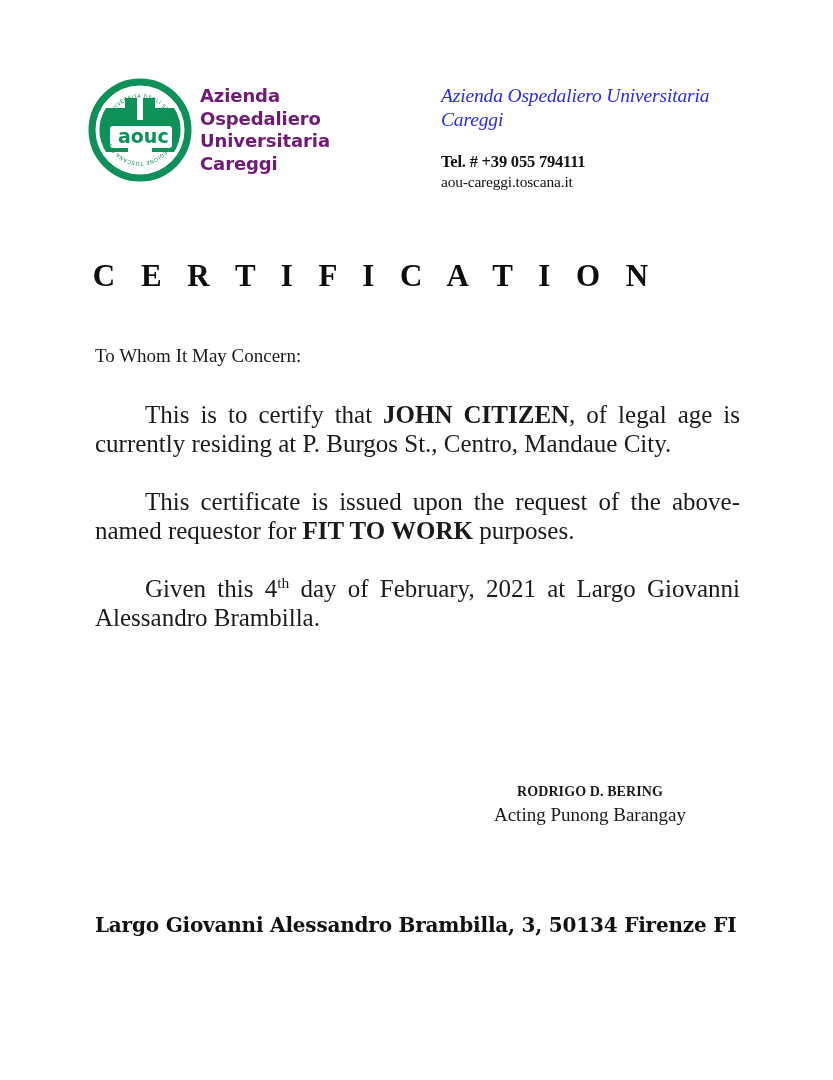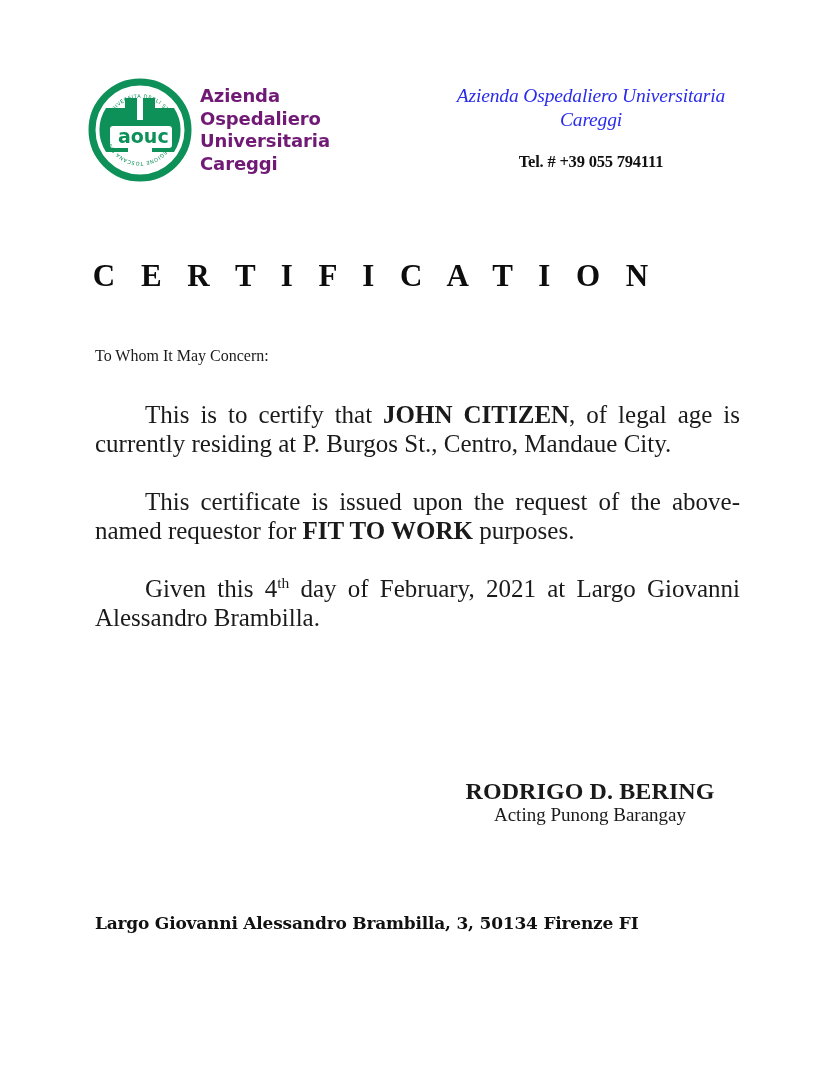--- a/index.html
+++ b/index.html
@@ -56,21 +56,21 @@
     line-height: 22.5px;
     letter-spacing: -0.1px;
   }
   .logo-words div { white-space: nowrap; }
 
   .header-right {
     position: absolute;
     right: 92px;
     top: 6px;
     width: 300px;
-    text-align: center;
+    text-align: left;
   }
   .org-italic {
     color: #2b2bec;
     font-family: "Liberation Serif", "DejaVu Serif", serif;
     font-style: italic;
     font-size: 19.5px;
     line-height: 24px;
     letter-spacing: -0.15px;
   }
   .tel-line {
@@ -105,21 +105,21 @@
 
   
   .body-area {
     position: absolute;
     top: 341px;
     left: 95px;
     width: 645px;
   }
 
   .salutation {
-    font-size: 16px;
+    font-size: 19px;
     line-height: 29px;
     margin: 0 0 30px 0;
   }
 
   p.para {
     margin: 0 0 29px 0;
     font-size: 25px;
     line-height: 29px;
     text-align: justify;
     text-indent: 50px;
@@ -142,38 +142,38 @@
   
   .signature {
     position: absolute;
     top: 780px;
     left: 430px;
     width: 320px;
     text-align: center;
   }
   .sig-name {
     font-weight: bold;
-    font-size: 24px;
+    font-size: 14px;
     line-height: 23px;
     letter-spacing: 0.1px;
   }
   .sig-role {
     font-size: 19px;
     line-height: 23px;
   }
 
   
   .footer {
     position: absolute;
     top: 913px;
     left: 95px;
     width: 700px;
     font-family: "DejaVu Serif", "Liberation Serif", serif;
     font-weight: bold;
-    font-size: 17px;
+    font-size: 20px;
     letter-spacing: -0.2px;
     color: #111;
   }
 </style>
 </head>
 <body>
 
 <div class="page">
 
   <div class="header">
@@ -219,20 +219,21 @@
         <div>Careggi</div>
       </div>
     </div>
 
     <div class="header-right">
       <div class="org-italic">
         <div>Azienda Ospedaliero Universitaria</div>
         <div>Careggi</div>
       </div>
       <div class="tel-line">Tel. # +39 055 794111</div>
+      <div class="web-line">aou-careggi.toscana.it</div>
     </div>
   </div>
 
   <div class="doc-title">C E R T I F I C A T I O N</div>
 
   <div class="body-area">
 
     <div class="salutation">To Whom It May Concern:</div>
 
     <p class="para para-1"><span>This is to certify that </span><b>JOHN CITIZEN</b><span>, of legal age is currently residing at P. Burgos St., Centro, Mandaue City.</span></p>

